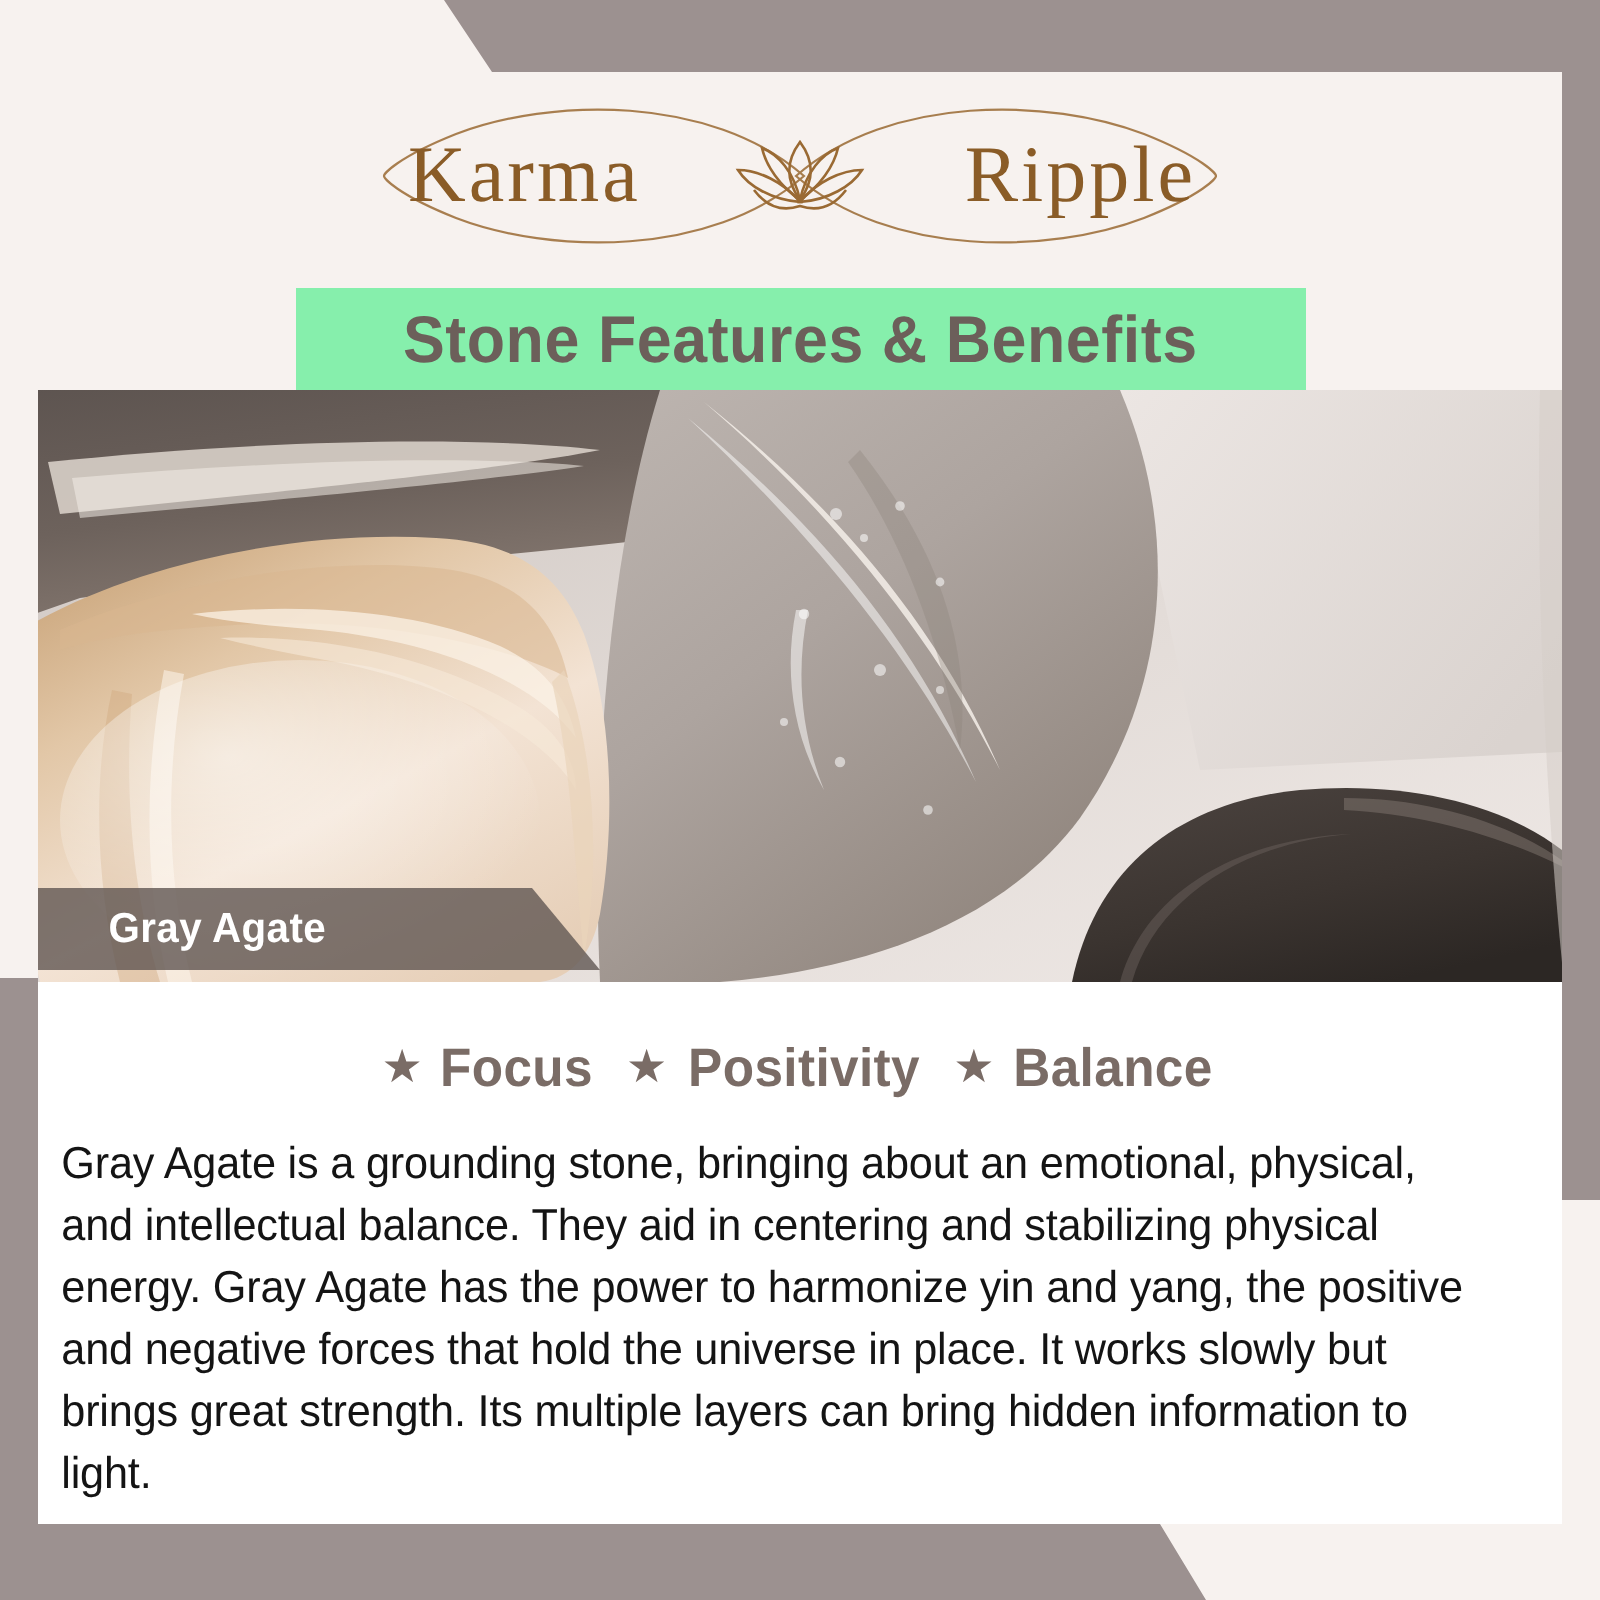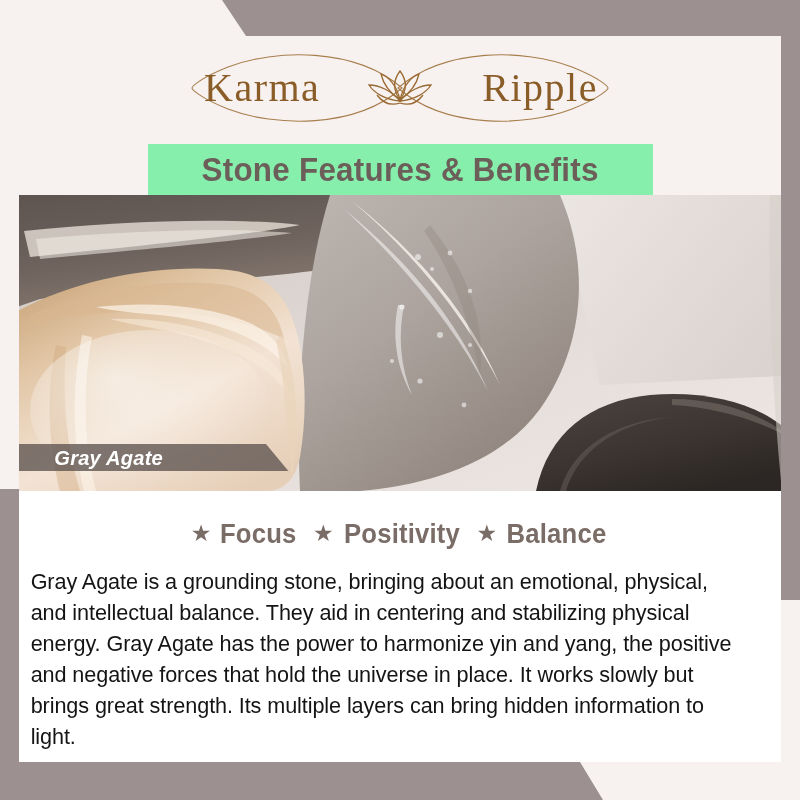--- a/index.html
+++ b/index.html
@@ -126,27 +126,26 @@
     background: #cfc8c3;
   }
   .photo svg { display: block; }
 
   
   .stone-band {
     position: absolute;
     left: -19px;
     top: 408px;
     width: 300px;
-    height: 27px;
+    height: 41px;
     background: rgba(96,86,83,0.80);
     -webkit-clip-path: polygon(0 0, 266px 0, 300px 41px, 0 41px);
     clip-path: polygon(0 0, 266px 0, 300px 41px, 0 41px);
     display: flex;
     align-items: center;
-    font-style: italic;
   }
   .stone-name {
     margin-left: 52px;
     font-family: "Liberation Sans Narrow", "Liberation Sans", sans-serif;
     font-weight: bold;
     font-size: 21px;
     color: #ffffff;
     letter-spacing: 0.2px;
     transform: scaleX(0.96);
   }

